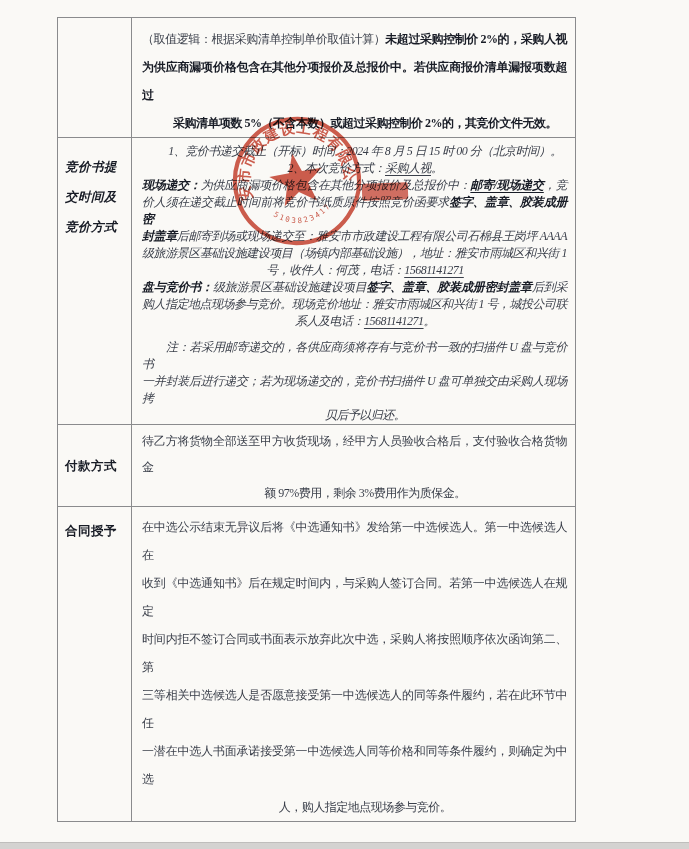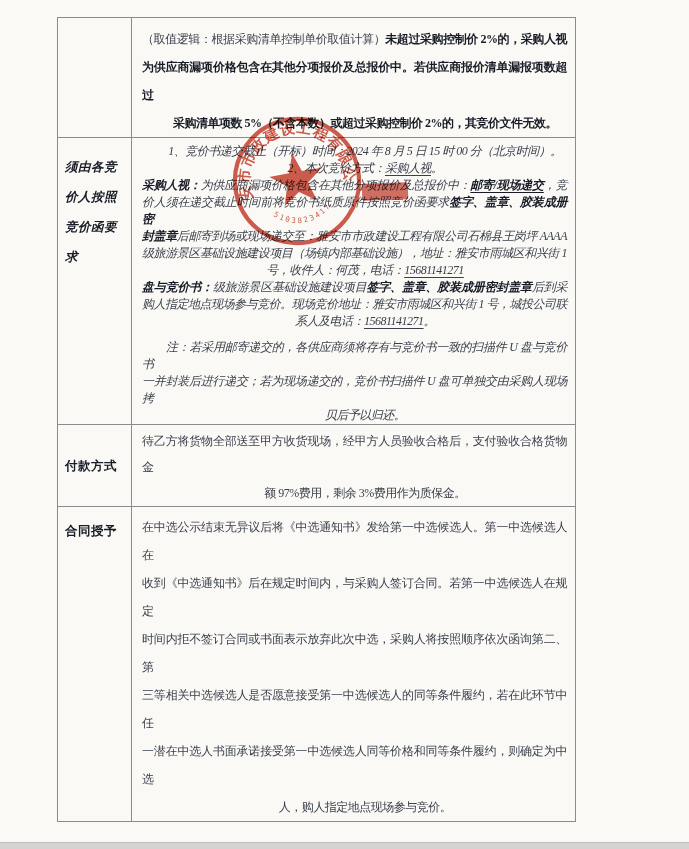--- a/index.html
+++ b/index.html
@@ -86,25 +86,25 @@
     <tbody>
         <tr class="row-0">
           <td class="h"></td>
           <td class="c">
             <div class="ln fill"><span>（取值逻辑：根据采购清单控制单价取值计算）</span><span class="b">未超过采购控制价 2%的，采购人视</span></div>
             <div class="ln fill"><span class="b">为供应商漏项价格包含在其他分项报价及总报价中。若供应商报价清单漏报项数超过</span></div>
             <div class="ln end"><span class="b">采购清单项数 5%（不含本数）或超过采购控制价 2%的，其竞价文件无效。</span></div>
           </td>
         </tr>
         <tr class="row-1">
-          <td class="h">须由各竞价人按照竞价函要求</td>
+          <td class="h">竞价书提交时间及竞价方式</td>
           <td class="c">
             <div class="ln end"><span>1、竞价书递交截止（开标）时间：2024 年 8 月 5 日 15 时 00 分（北京时间）。</span></div>
             <div class="ln end"><span>2、本次竞价方式：</span><span class="u">采购人视</span><span>。</span></div>
-            <div class="ln fill"><span class="b">采购人视：</span><span>为供应商漏项价格包含在其他分项报价及总报价中：</span><span class="b u">邮寄/现场递交</span><span>，竞</span></div>
+            <div class="ln fill"><span class="b">现场递交：</span><span>为供应商漏项价格包含在其他分项报价及总报价中：</span><span class="b u">邮寄/现场递交</span><span>，竞</span></div>
             <div class="ln fill"><span>价人须在递交截止时间前将竞价书纸质原件按照竞价函要求</span><span class="b">签字、盖章、胶装成册密</span></div>
             <div class="ln fill"><span class="b">封盖章</span><span>后邮寄到场或现场递交至：雅安市市政建设工程有限公司石棉县王岗坪 AAAA</span></div>
             <div class="ln fill"><span>级旅游景区基础设施建设项目（场镇内部基础设施），地址：雅安市雨城区和兴街 1</span></div>
             <div class="ln end"><span>号，收件人：何茂，电话：</span><span class="u">15681141271</span></div>
             <div class="ln fill"><span class="b">盘与竞价书：</span><span>级旅游景区基础设施建设项目</span><span class="b">签字、盖章、胶装成册密封盖章</span><span>后到采</span></div>
             <div class="ln fill"><span>购人指定地点现场参与竞价。现场竞价地址：雅安市雨城区和兴街 1 号，城投公司联</span></div>
             <div class="ln end"><span>系人及电话：</span><span class="u">15681141271</span><span>。</span></div>
             <div class="ln fill ind" style="margin-top: 9px;"><span>注：若采用邮寄递交的，各供应商须将存有与竞价书一致的扫描件 U 盘与竞价书</span></div>
             <div class="ln fill"><span>一并封装后进行递交；若为现场递交的，竞价书扫描件 U 盘可单独交由采购人现场拷</span></div>
             <div class="ln end"><span>贝后予以归还。</span></div>

